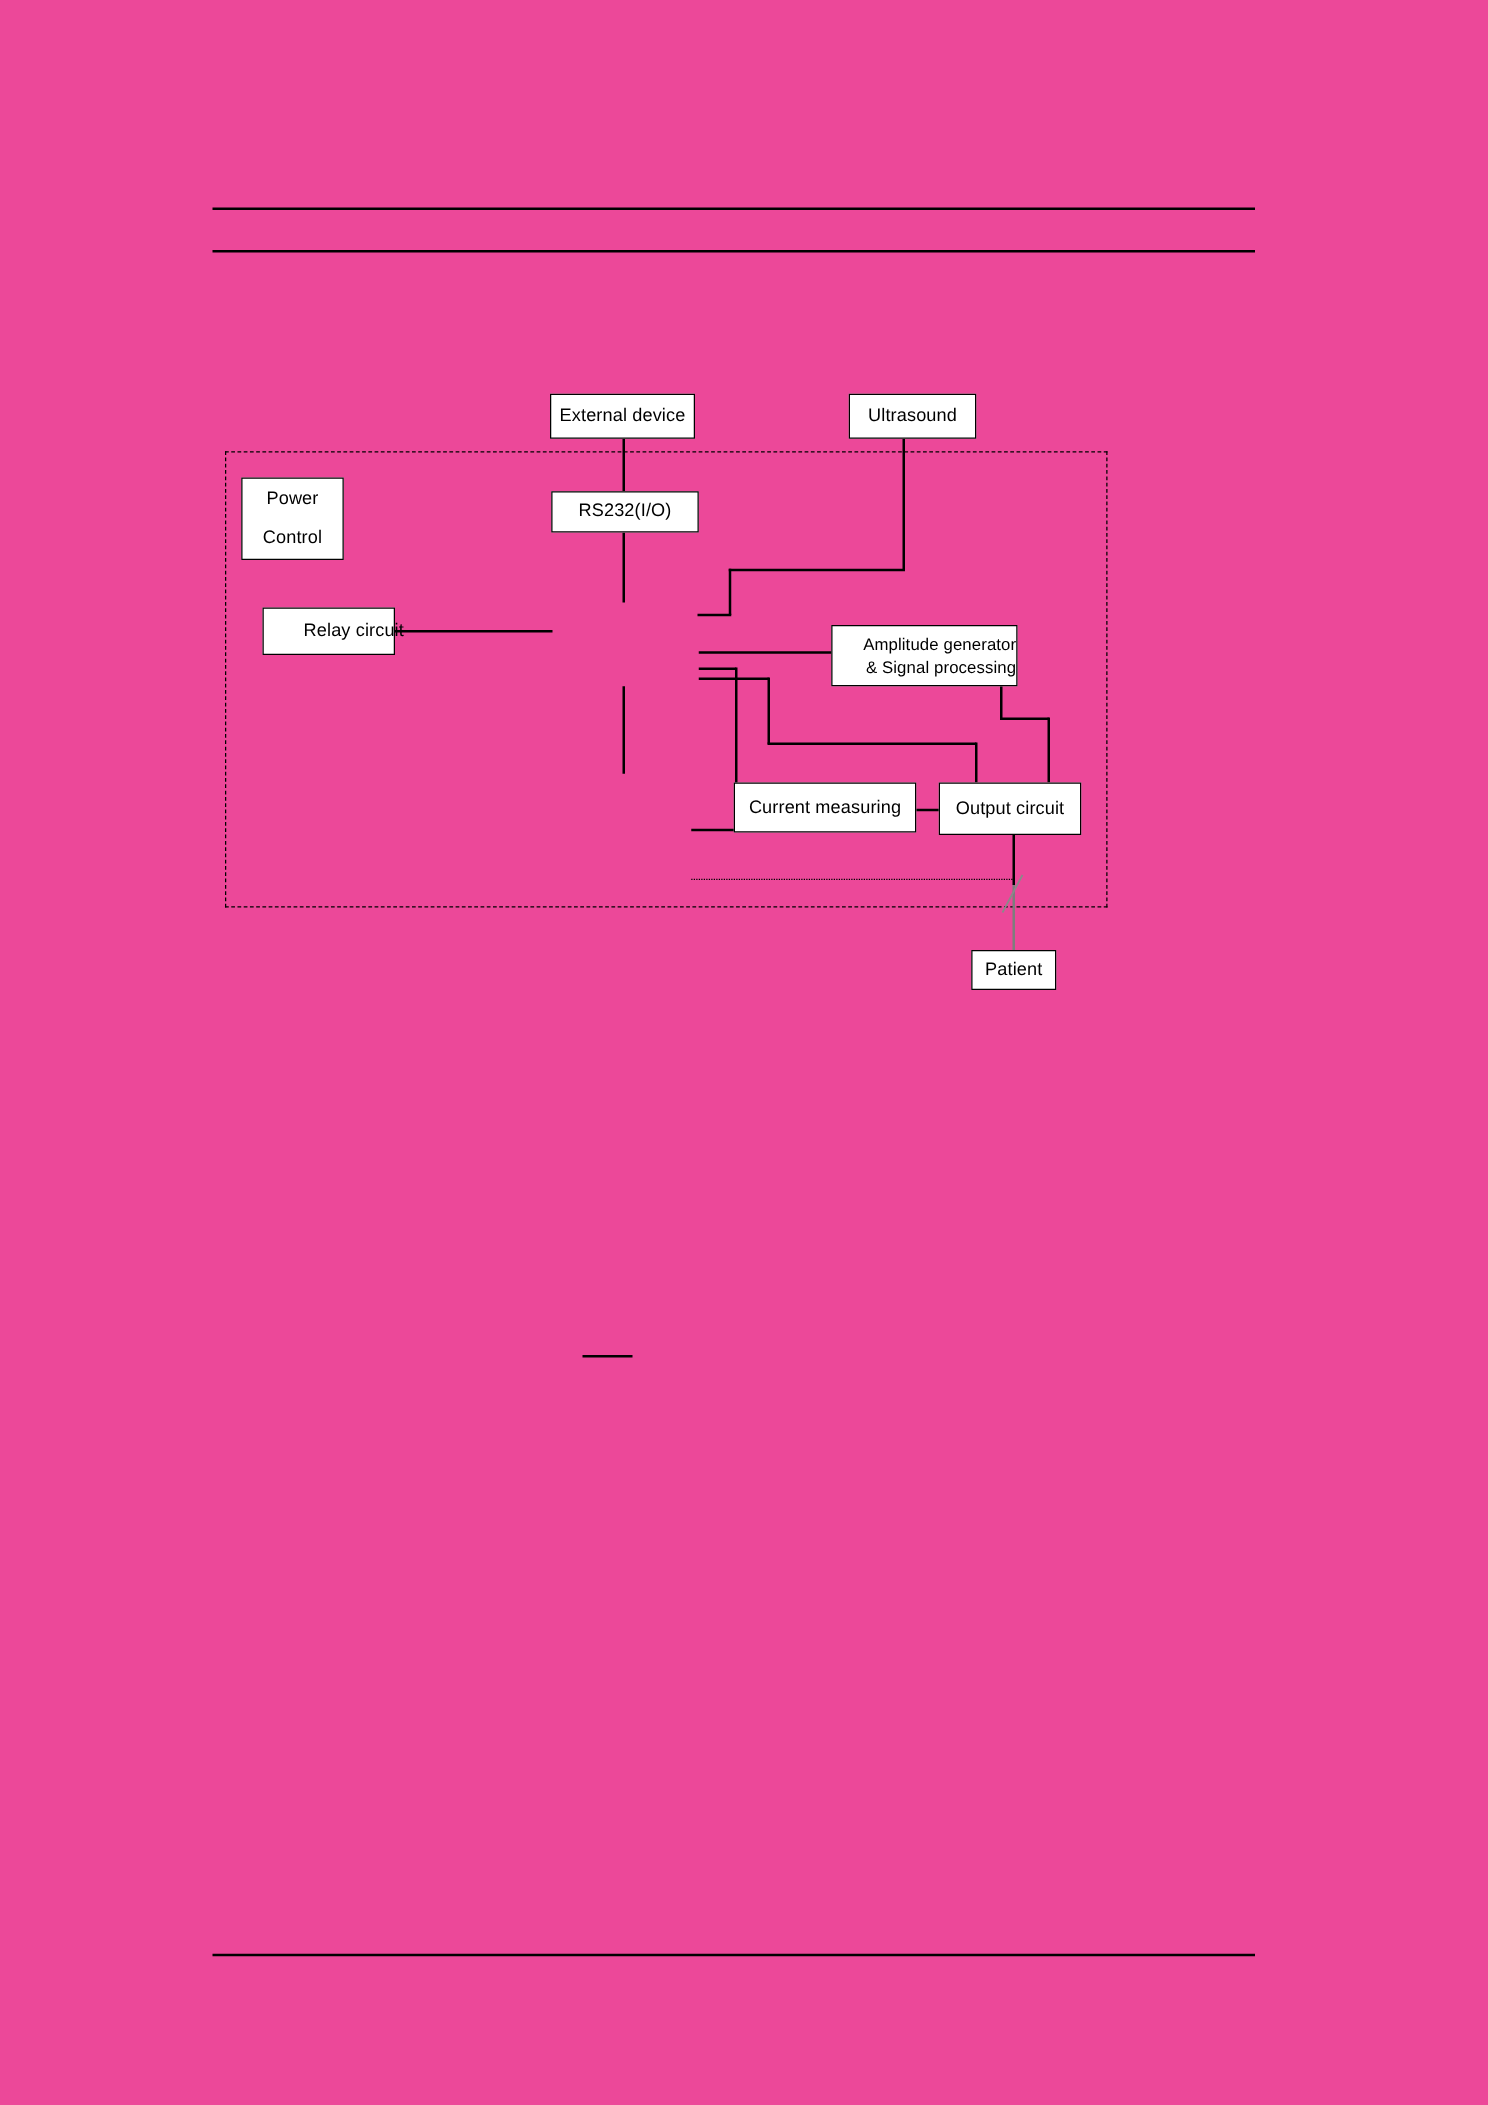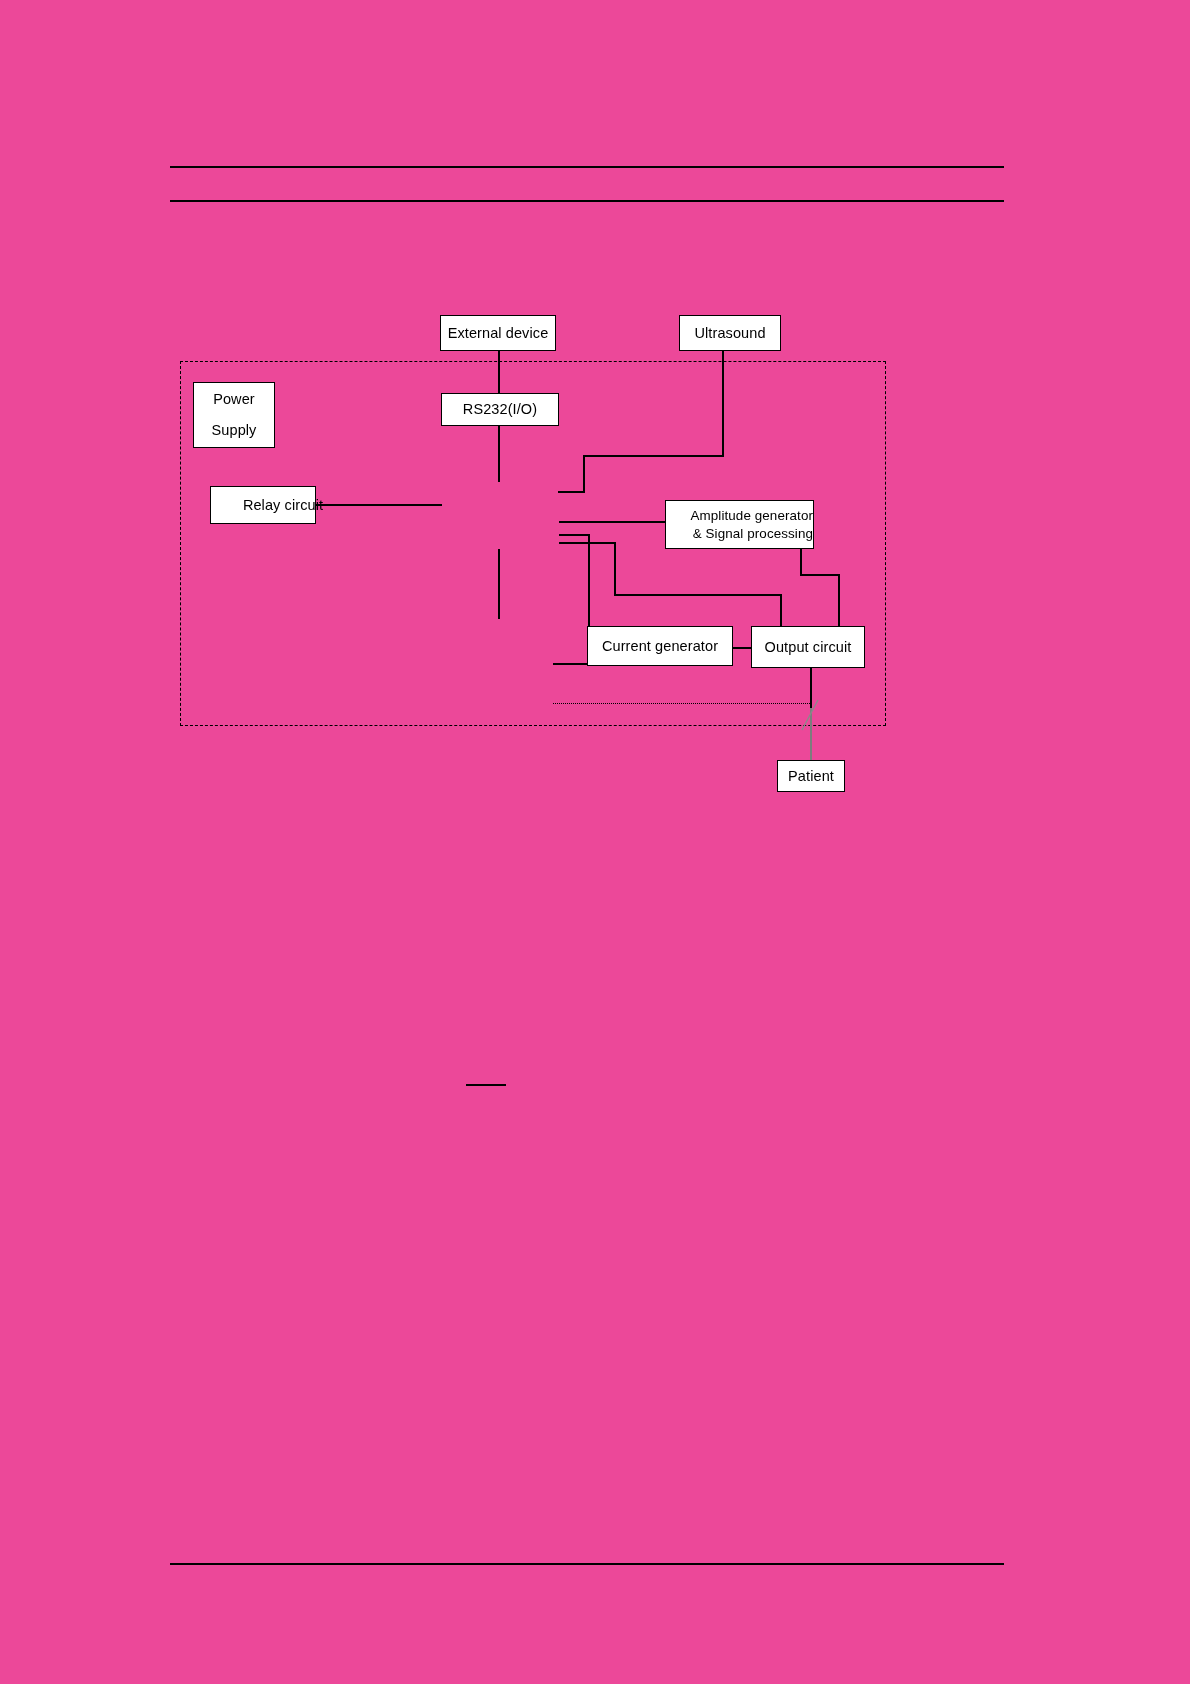--- a/index.html
+++ b/index.html
@@ -151,40 +151,40 @@
   <div class="box" id="blk-external">
     <span class="line">External device</span>
   </div>
 
   <div class="box" id="blk-ultrasound">
     <span class="line">Ultrasound</span>
   </div>
 
   <div class="box spaced" id="blk-power">
     <span class="line">Power</span>
-    <span class="line">Supply</span>
+    <span class="line">Control</span>
   </div>
 
   <div class="box" id="blk-rs232">
     <span class="line">RS232(I/O)</span>
   </div>
 
   <div class="box" id="blk-relay">
     <span class="line">Relay circuit</span>
   </div>
 
 
   <div class="box leftish" id="blk-amp">
     <span class="line">Amplitude generator</span>
     <span class="line">&amp; Signal processing</span>
   </div>
 
 
   <div class="box" id="blk-current">
-    <span class="line">Current generator</span>
+    <span class="line">Current measuring</span>
   </div>
 
   <div class="box" id="blk-output">
     <span class="line">Output circuit</span>
   </div>
 
   <div class="box" id="blk-patient">
     <span class="line">Patient</span>
   </div>
 

